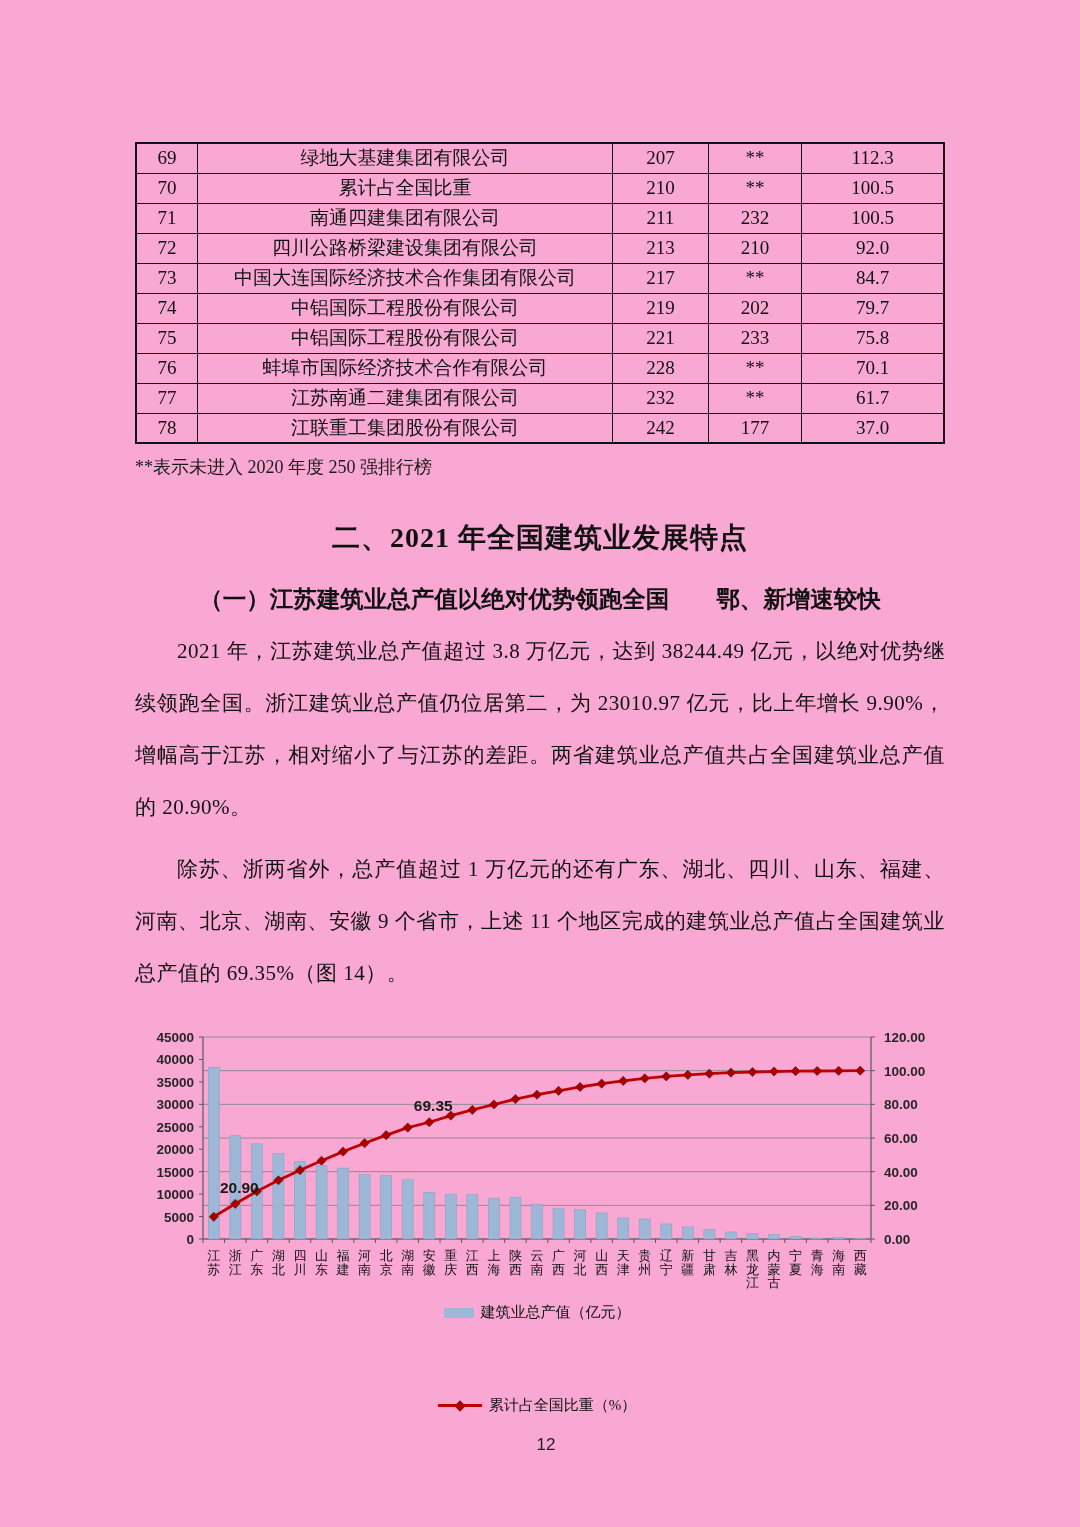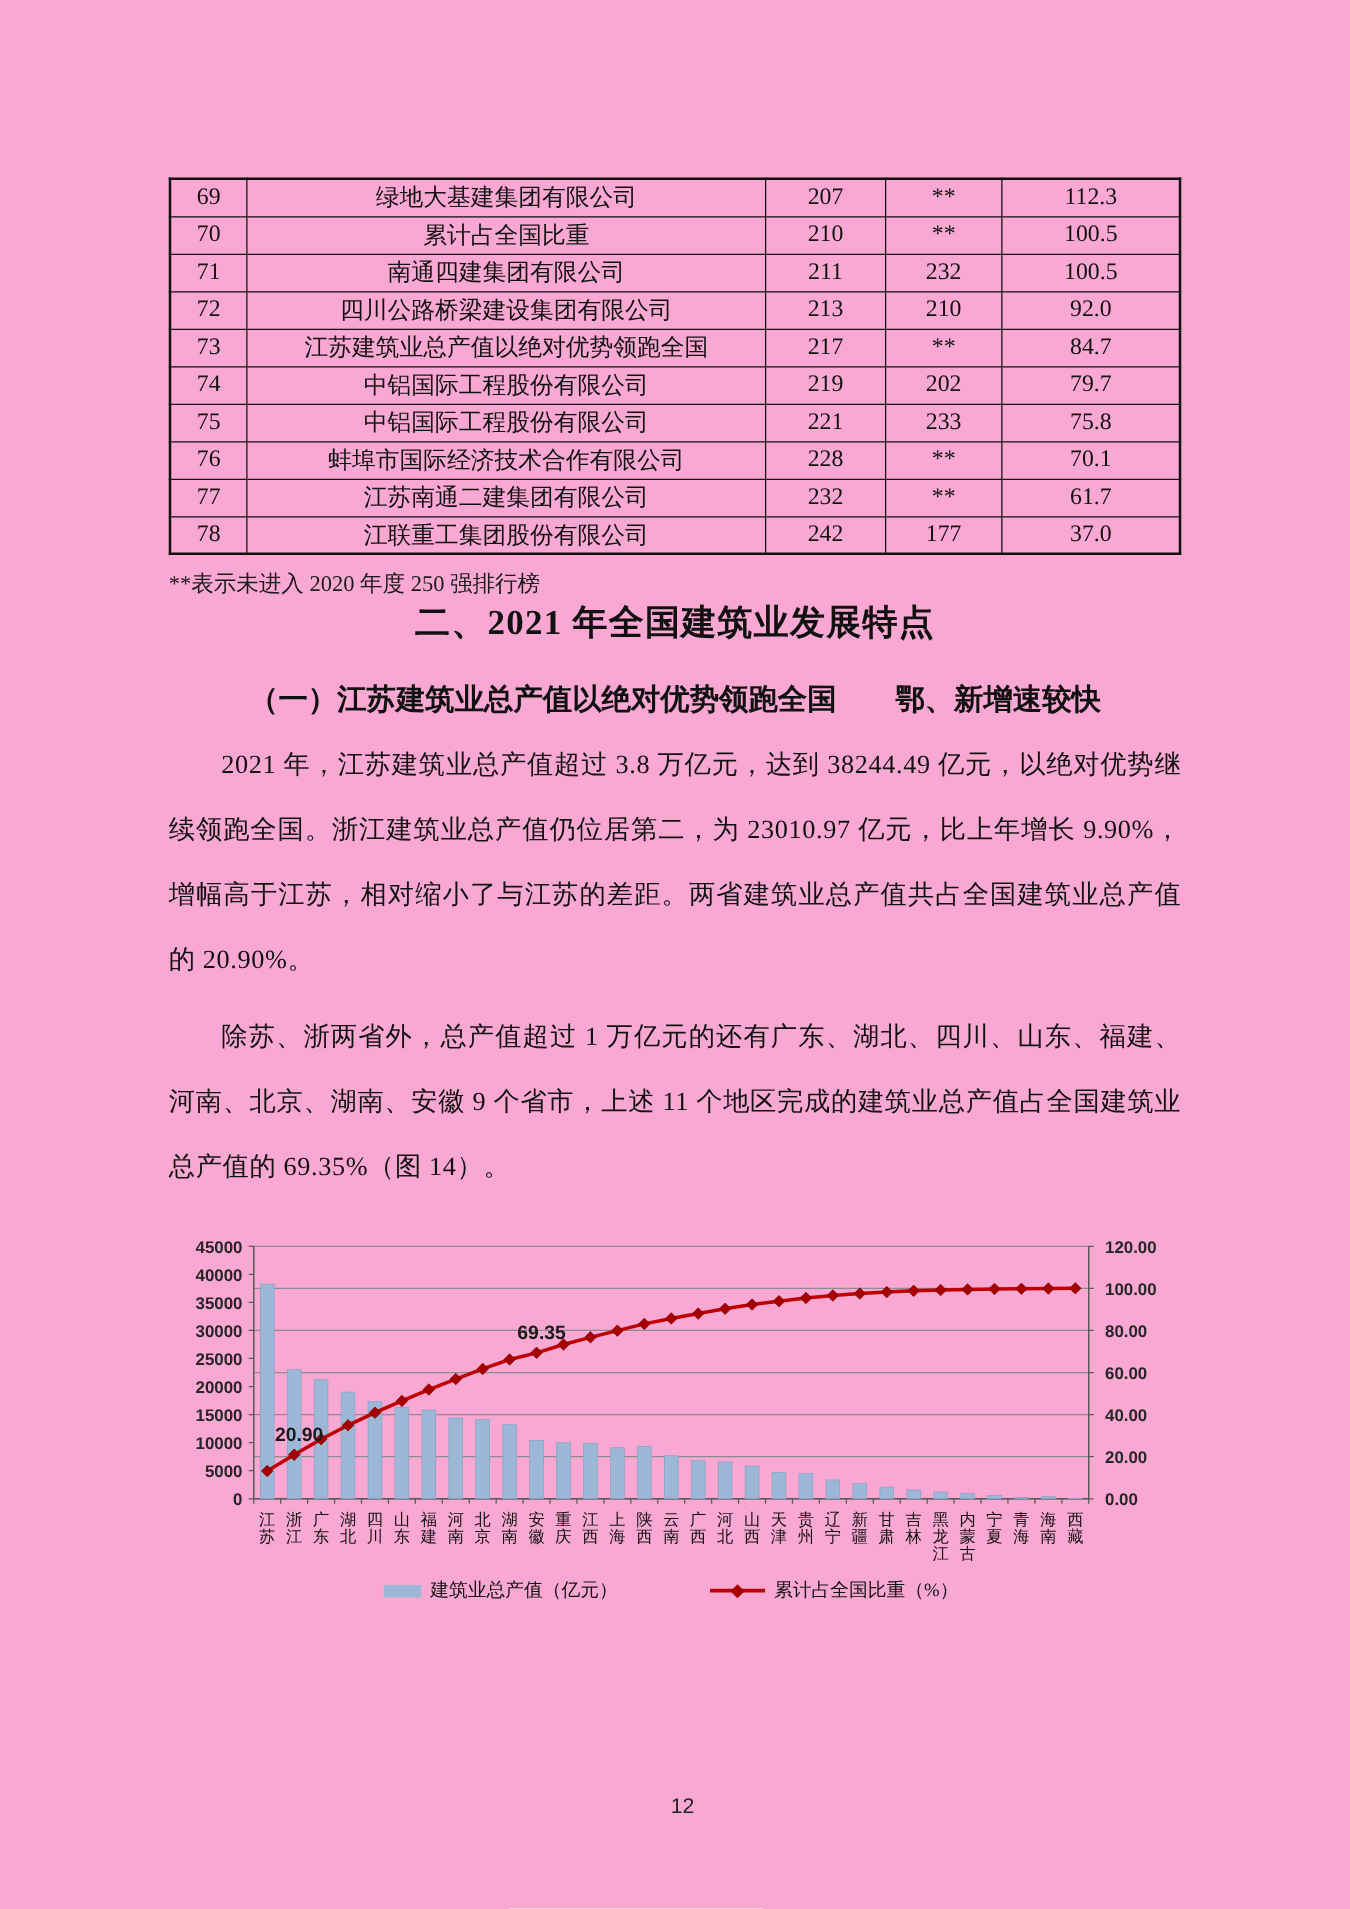--- a/index.html
+++ b/index.html
@@ -34,20 +34,21 @@
   .footnote {
     font-size:18px;
     margin-top:11px;
     color:#1a1a1a;
   }
 
   .sec-heading {
     text-align:center;
     font-size:28px;
     font-weight:bold;
+    margin-top:40px;
     letter-spacing:1px;
   }
   .sub-heading {
     text-align:center;
     font-size:23.5px;
     font-weight:bold;
     margin-top:26px;
     white-space:nowrap;
   }
   .body-para {
@@ -59,21 +60,21 @@
     letter-spacing:0.5px;
   }
   .body-para:first-of-type { margin-top:14px; }
 
   
   .chart-block { margin-top:26px; width:800px; margin-left:2px; }
   .chart-block svg { display:block; }
   .legend {
     display:flex; justify-content:center; align-items:center;
     gap:74px; margin-top:6px;
-    font-size:15px; color:#111;
+    font-size:15px; color:#111;flex-direction:column;
   }
   .legend-item { display:flex; align-items:center; gap:7px; }
   .swatch-bar { width:30px; height:10px; display:inline-block; }
   .swatch-line { position:relative; width:44px; height:3px; display:inline-block; }
   .swatch-line .diamond {
     position:absolute; left:50%; top:50%;
     width:8px; height:8px;
     transform:translate(-50%,-50%) rotate(45deg);
     display:inline-block;
   }
@@ -122,21 +123,21 @@
           </tr>
           <tr>
             <td>72</td>
             <td>四川公路桥梁建设集团有限公司</td>
             <td>213</td>
             <td>210</td>
             <td>92.0</td>
           </tr>
           <tr>
             <td>73</td>
-            <td>江苏建筑业总产值以绝对优势领跑全国</td>
+            <td>中国大连国际经济技术合作集团有限公司</td>
             <td>217</td>
             <td>**</td>
             <td>84.7</td>
           </tr>
           <tr>
             <td>74</td>
             <td>中铝国际工程股份有限公司</td>
             <td>219</td>
             <td>202</td>
             <td>79.7</td>

